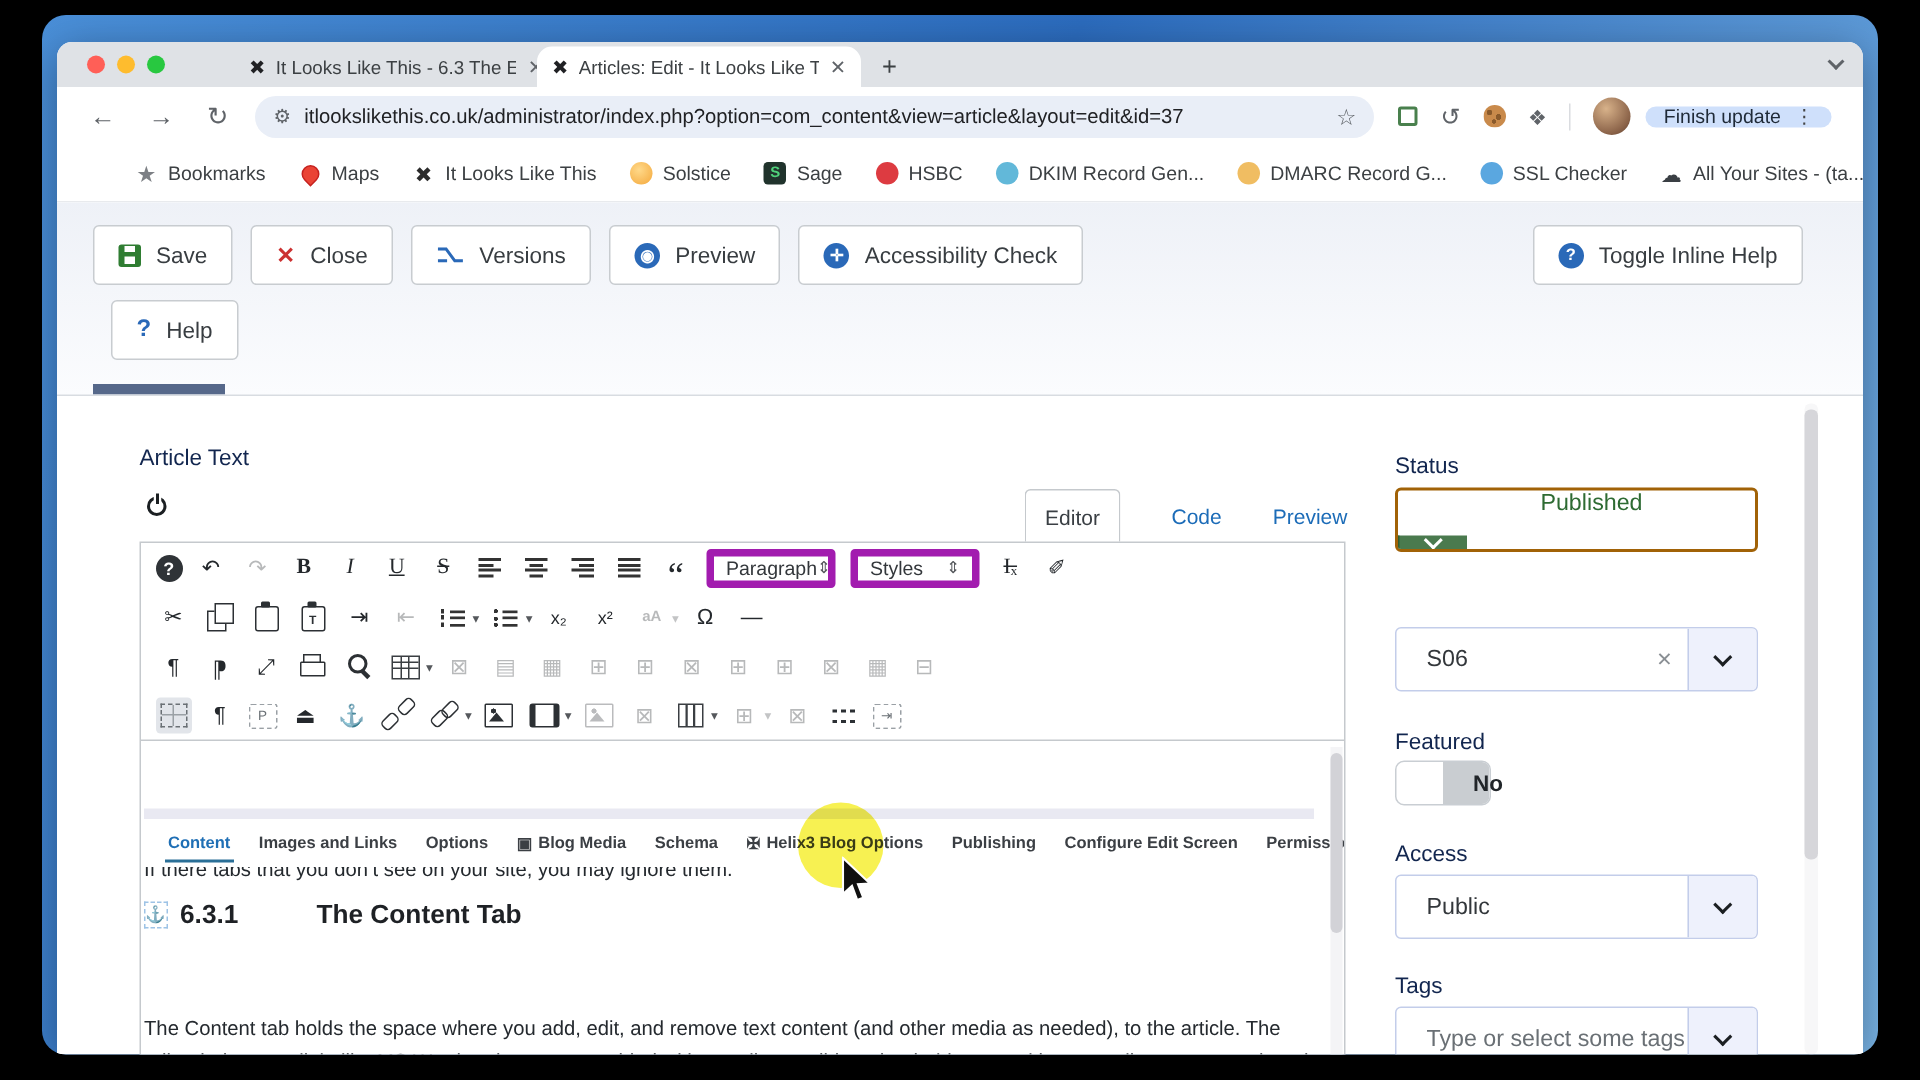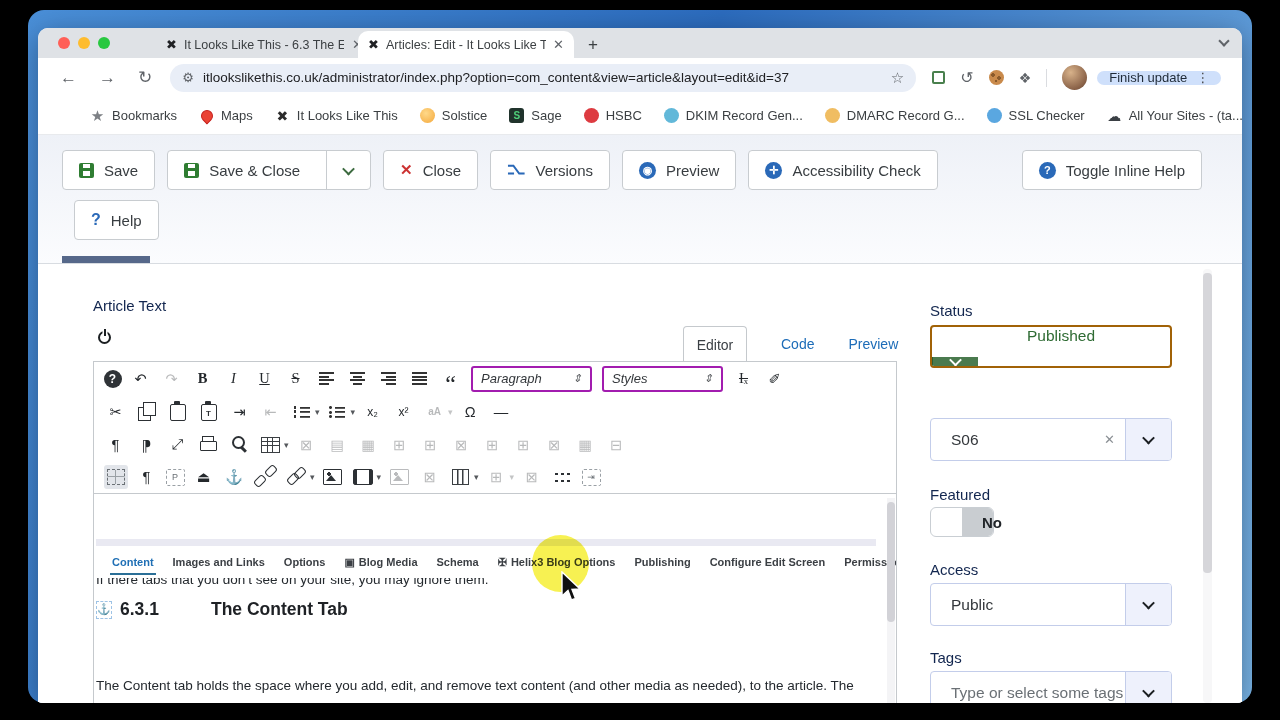--- a/index.html
+++ b/index.html
@@ -146,21 +146,21 @@
     background-image:repeating-linear-gradient(90deg,#2c3034 0 3px,transparent 3px 6px),repeating-linear-gradient(90deg,#2c3034 0 3px,transparent 3px 6px);
     background-size:100% 2px,100% 2px; background-position:0 2px,0 9px; background-repeat:no-repeat; }
   .css-ul::before { content:""; width:16px; height:12px; background-repeat:no-repeat;
     background-image:radial-gradient(circle 1.5px,#333 90%,transparent),radial-gradient(circle 1.5px,#333 90%,transparent),radial-gradient(circle 1.5px,#333 90%,transparent),linear-gradient(#333,#333),linear-gradient(#333,#333),linear-gradient(#333,#333);
     background-size:3px 3px,3px 3px,3px 3px,10px 1.8px,10px 1.8px,10px 1.8px;
     background-position:0 0.5px,0 5px,0 9.5px,6px 1px,6px 5.5px,6px 10px; }
   .css-ol::before { content:""; width:16px; height:12px; background-repeat:no-repeat;
     background-image:linear-gradient(#333,#333),linear-gradient(#333,#333),linear-gradient(#333,#333),linear-gradient(#333,#333),linear-gradient(#333,#333),linear-gradient(#333,#333);
     background-size:2px 3px,2px 3px,2px 3px,10px 1.8px,10px 1.8px,10px 1.8px;
     background-position:0.5px 0,0.5px 4.5px,0.5px 9px,6px 1px,6px 5.5px,6px 10px; }
-  .tb-select { height:26px; border:2px solid #a21caf; border-radius:3px; background:#fff; display:flex; align-items:center; justify-content:space-between; padding:0 8px; font-size:13px; color:#33373b; width:121px; margin:0 5px;font-style:italic; }
+  .tb-select { height:26px; border:5px solid #a21caf; border-radius:3px; background:#fff; display:flex; align-items:center; justify-content:space-between; padding:0 8px; font-size:13px; color:#33373b; width:86px; margin:0 5px; }
   .tb-select .updn { font-size:11px; color:#55585c; }
 
   
   .ed-content { position:absolute; left:0; top:133px; width:802px; height:315px; background:#fff; overflow:hidden; }
   .ed-scroll { position:absolute; right:1px; top:136px; width:8px; height:310px; background:#f4f4f6; }
   .ed-thumb { position:absolute; right:1px; top:140px; width:8px; height:120px; background:#d2d2d7; border-radius:4px; }
   .para { position:absolute; left:2px; width:778px; font-size:13.5px; line-height:1.6; color:#24292e;margin-top:44px; }
   .p1 { top:8px; }
   .shot-strip { position:absolute; left:2px; top:44px; width:780px; height:7px; background:#e9e9f2; }
   .shot-tabs { position:absolute; left:2px; top:51px; width:780px; height:32px; background:#fff; display:flex; align-items:center; gap:19px; padding-left:16px; font-size:11px; font-weight:bold; color:#3b3f44; white-space:nowrap; }
@@ -292,29 +292,20 @@
 
   </div>
 
   <div class="page">
     <div class="jtb-zone">
       <div class="jtb-row">
         <div class="jbtn">
           <span class="floppy"></span>
           <span>Save</span>
         </div>
-        <div class="jbtn jbtn-split">
-          <span class="main">
-            <span class="floppy"></span>
-            <span>Save &amp; Close</span>
-          </span>
-          <span class="chevseg">
-                <span class="chev"></span>
-              </span>
-        </div>
         <div class="jbtn">
           <span class="ic-close-x">✕</span>
           <span>Close</span>
         </div>
         <div class="jbtn">
           <span class="ic-branch">⌥</span>
           <span>Versions</span>
         </div>
         <div class="jbtn">
           <span class="blue-circ">◉</span>

